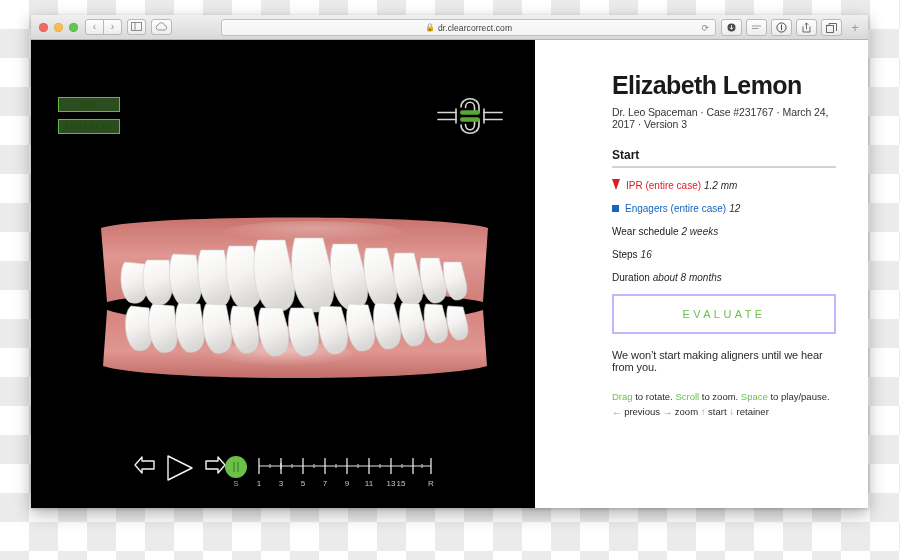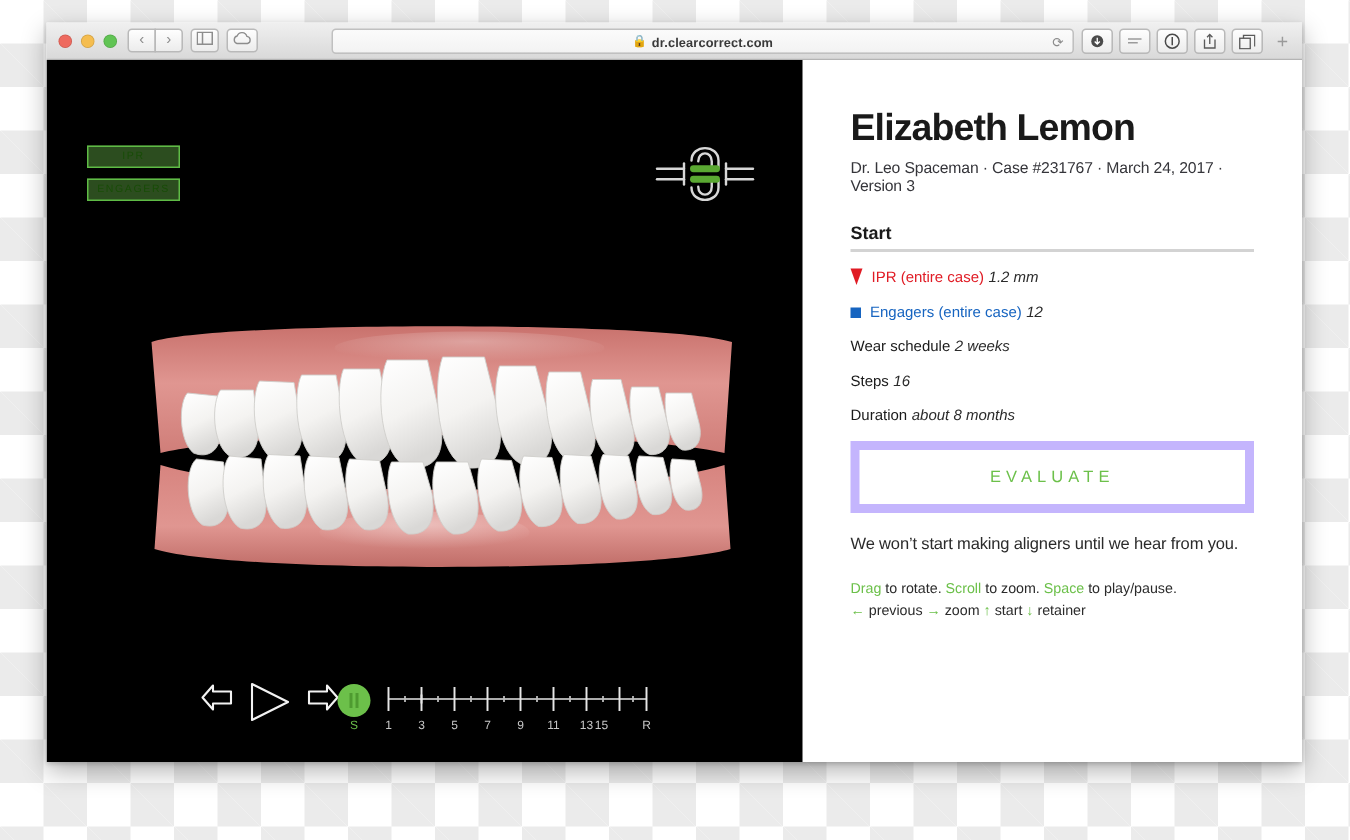--- a/index.html
+++ b/index.html
@@ -85,21 +85,20 @@
     background: linear-gradient(#fbfbfb,#f3f3f3);
     display: flex;
     align-items: center;
     justify-content: center;
     box-sizing: border-box;
   }
   #url-text {
     font-size: 8.5px;
     color: #3a3a3a;
     letter-spacing: .1px;
-    font-weight: bold;
   }
   #lock-icon { font-size: 8px; color: #5a5a5a; margin-right: 3px; }
   #reload-icon {
     position: absolute; right: 6px; top: 50%; transform: translateY(-50%);
     font-size: 9px; color: #8a8a8a;
   }
 
   #tb-right { position: absolute; right: 6px; top: 4px; display: flex; align-items: center; }
   #tb-right .tb-btn { height: 17px; min-width: 21px; margin-left: 4px; }
   #plus-btn {
@@ -175,20 +174,21 @@
   }
   .tick-label.accent { color: #6cc04a; }
 
   
   #info {
     flex: 1;
     padding: 32px 32px 0 32px;
     box-sizing: border-box;
     background: #fff;
     color: #1a1a1a;
+    margin-left: 45px;
   }
   #patient-name {
     font-size: 25px;
     font-weight: bold;
     letter-spacing: -0.6px;
     margin: 0 0 8px 0;
     line-height: 1.05;
   }
   #case-meta {
     font-size: 10.5px;
@@ -223,21 +223,21 @@
     border-top: 11px solid #e01b24;
     position: relative; top: -1px;
   }
   .marker.square { width: 7px; height: 7px; background: #1664c0; }
   .ipr-text   { color: #e01b24; }
   .eng-text   { color: #1664c0; }
 
   #evaluate-button {
     margin-top: 9px;
     height: 36px;
-    border: 6px solid #c4b5fd;
+    border: 2px solid #c4b5fd;
     display: flex;
     align-items: center;
     justify-content: center;
     color: #6cc04a;
     font-size: 11px;
     letter-spacing: 3.4px;
     cursor: pointer;
     background: #fff;
   }
   .body-line {

